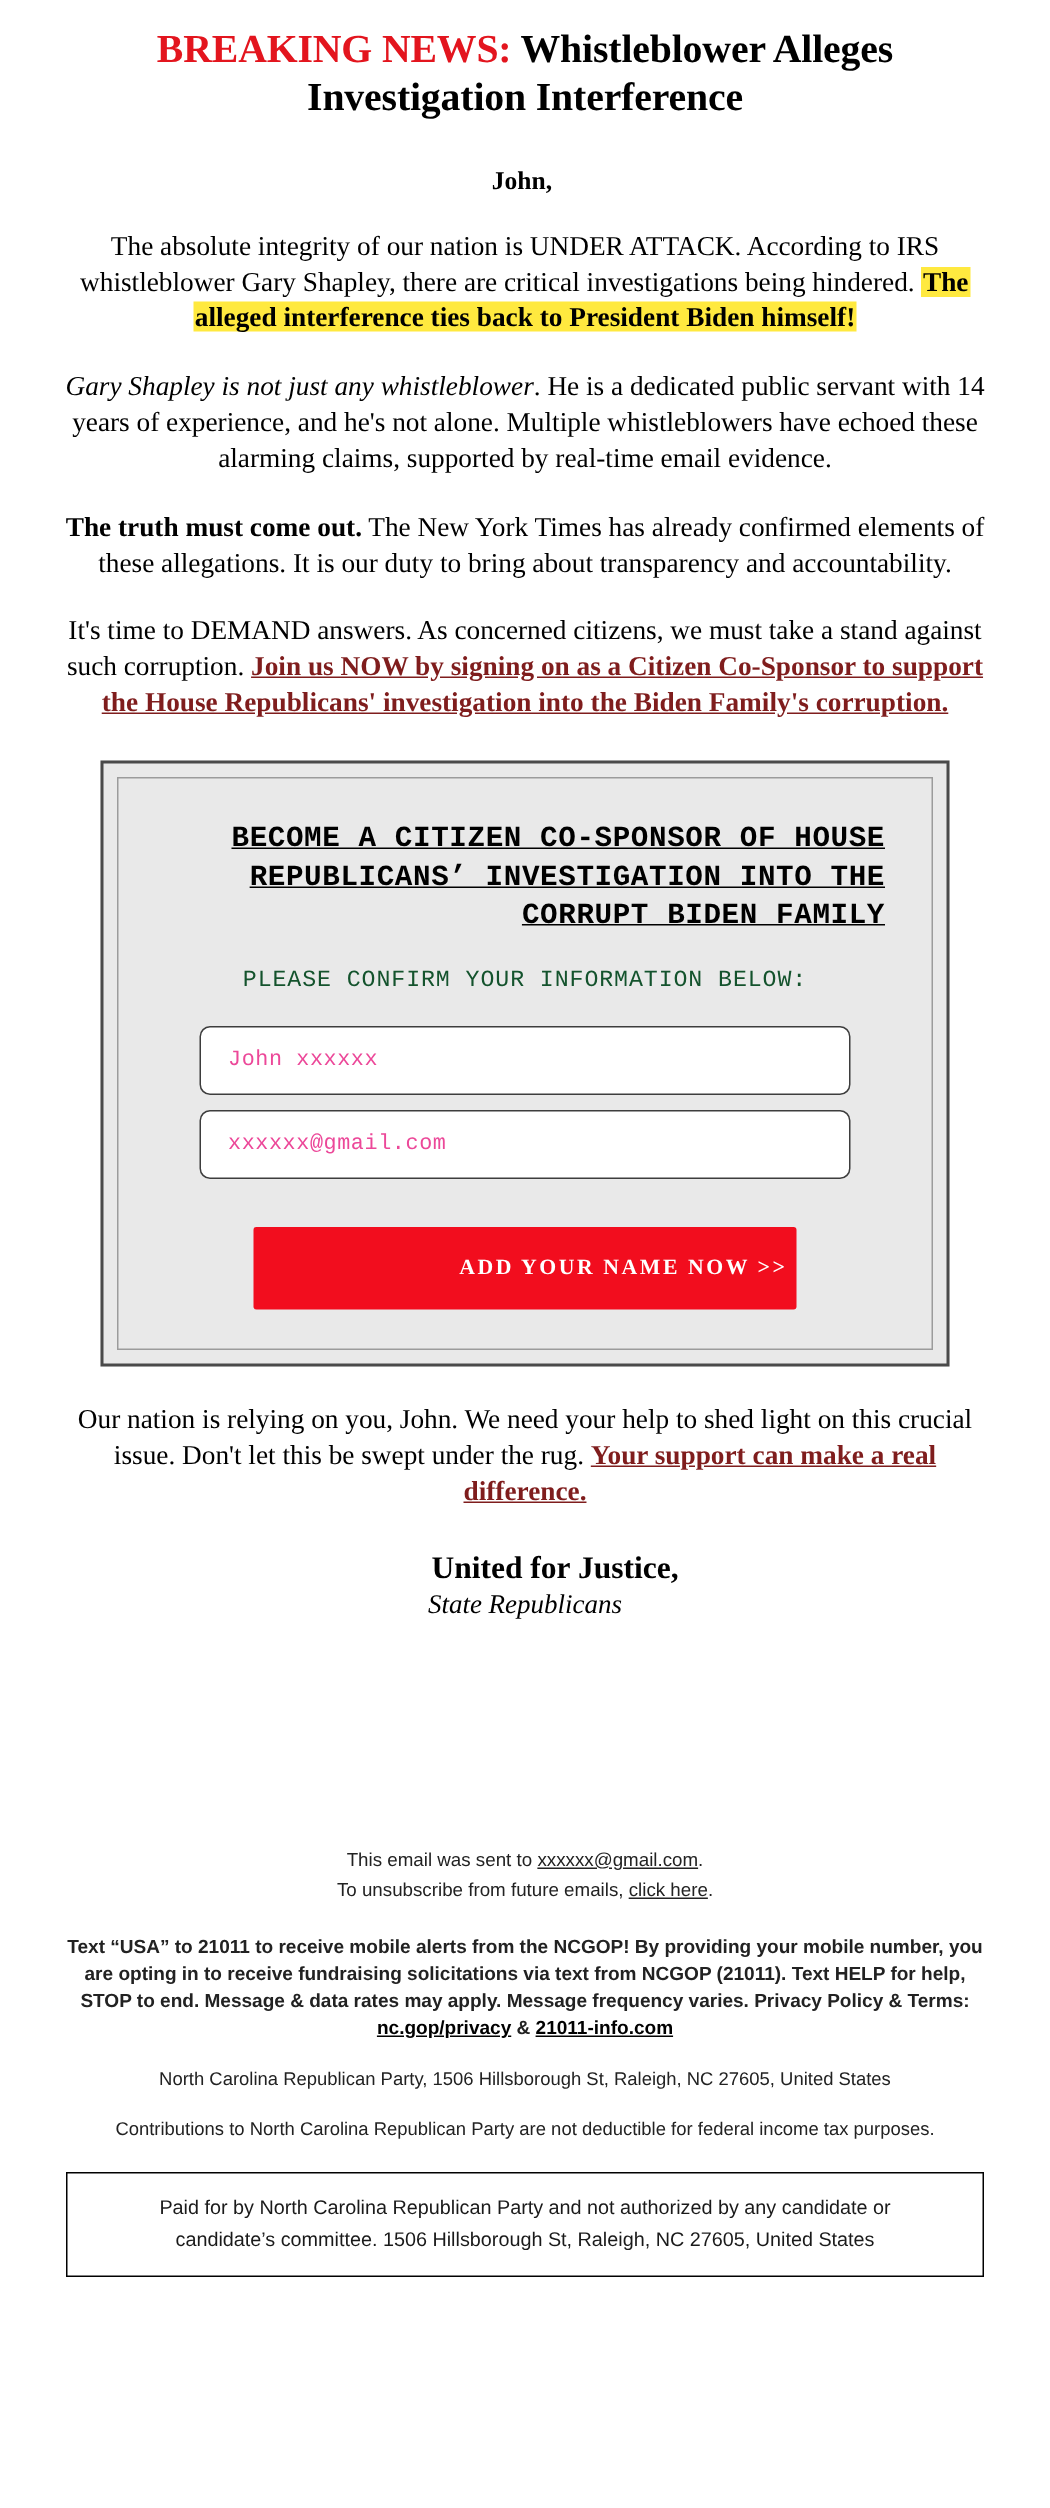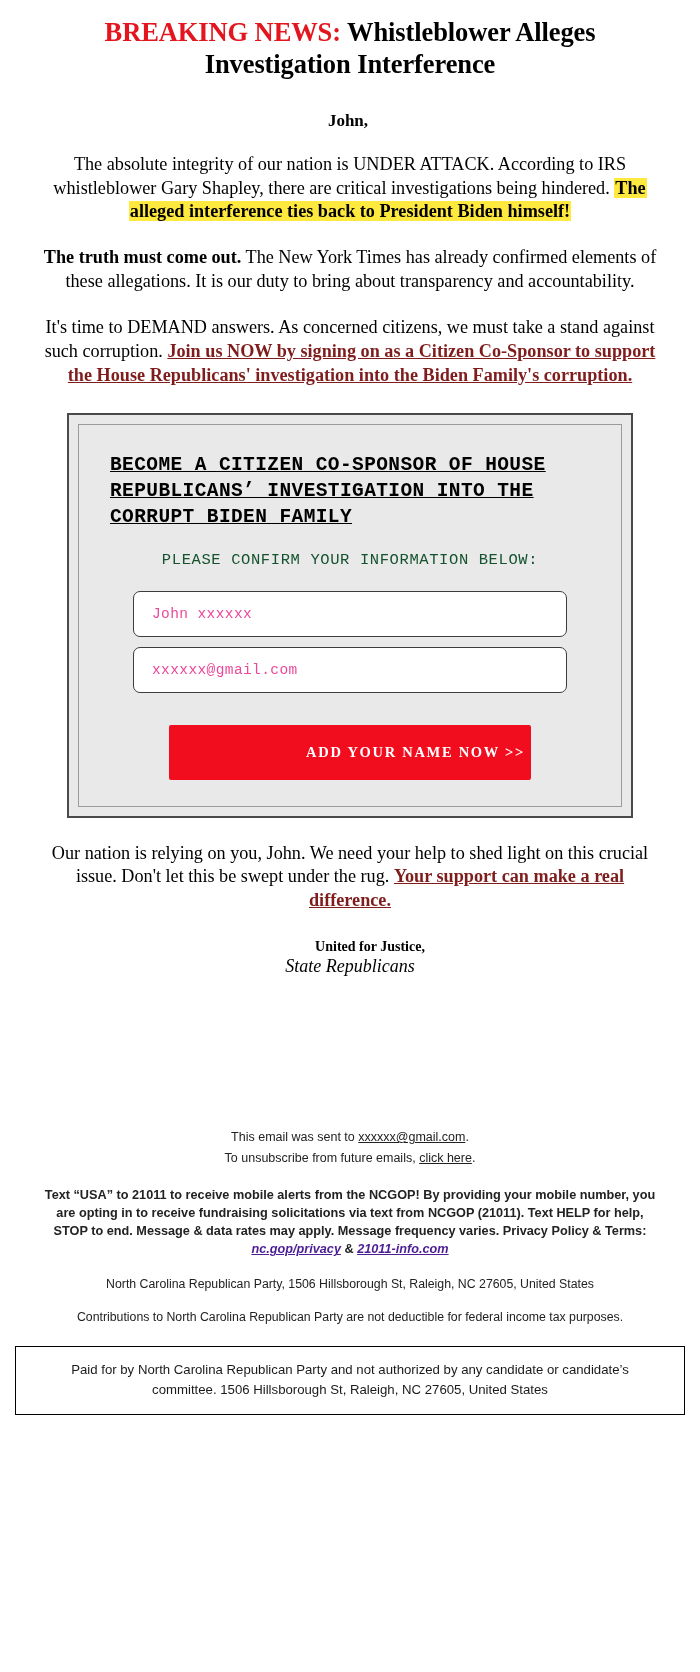--- a/index.html
+++ b/index.html
@@ -76,21 +76,21 @@
   }
   .card-inner {
     border: 1px solid #9b9b9b;
     padding: 28px 22px 26px 22px;
   }
   .card-title {
     font-family: "Liberation Mono", "DejaVu Sans Mono", monospace;
     font-weight: bold;
     font-size: 19.5px;
     line-height: 1.32;
-    text-align: left;
+    text-align: right;
     text-decoration: underline;
     letter-spacing: 0.4px;
     margin: 0 auto;
     width: 480px;
   }
   .card-sub {
     font-family: "Liberation Mono", "DejaVu Sans Mono", monospace;
     font-size: 15.5px;
     letter-spacing: 0.6px;
     text-align: center;
@@ -146,21 +146,21 @@
     line-height: 1.31;
     margin: 24px auto 0 auto;
     width: 620px;
   }
   .signoff {
     text-align: center;
     margin-top: 26px;
   }
   .signoff .line1 {
     font-weight: bold;
-    font-size: 14px;
+    font-size: 21px;
     padding-left: 40px;
   }
   .signoff .line2 {
     font-style: italic;
     font-size: 18px;
     margin-top: 1px;
   }
 
   
   .footer {
@@ -179,34 +179,33 @@
   }
   .footer .legal-bold {
     font-size: 12.7px;
     font-weight: bold;
     line-height: 1.42;
     width: 624px;
     margin: 18px auto 0 auto;
     text-align: center;
   }
   .footer .legal-bold a {
-    color: #4c1d95;
-    text-decoration: underline;
-    font-style: italic;
+    color: #000000;
+    text-decoration: underline;
   }
   .footer .addr {
     font-size: 12.3px;
     margin-top: 18px;
   }
   .footer .contrib {
     font-size: 12.3px;
     margin-top: 19px;
   }
   .paid-box {
-    width: 670px;
+    width: 612px;
     margin: 22px auto 0 auto;
     border: 1px solid #000000;
     padding: 13px 30px 14px 30px;
     font-family: "Liberation Sans", "DejaVu Sans", sans-serif;
     font-size: 13.2px;
     line-height: 1.55;
     text-align: center;
     color: #1a1a1a;
   }
 </style>
@@ -214,20 +213,21 @@
 <body>
 
 <div class="email-wrap">
 
   <h1 class="headline"><span class="breaking">BREAKING NEWS:</span><span> Whistleblower Alleges Investigation Interference</span></h1>
 
   <div class="salutation">John,</div>
 
   <p class="body-par"><span>The absolute integrity of our nation is UNDER ATTACK. According to IRS whistleblower Gary Shapley, there are critical investigations being hindered. </span><span class="hl">The alleged interference ties back to President Biden himself!</span></p>
 
+  <p class="body-par"><span class="ital">Gary Shapley is not just any whistleblower</span><span>. He is a dedicated public servant with 14 years of experience, and he's not alone. Multiple whistleblowers have echoed these alarming claims, supported by real-time email evidence.</span></p>
 
   <p class="body-par narrow"><span class="bold">The truth must come out.</span><span> The New York Times has already confirmed elements of these allegations. It is our duty to bring about transparency and accountability.</span></p>
 
   <p class="body-par narrow"><span>It's time to DEMAND answers. As concerned citizens, we must take a stand against such corruption. </span><a class="blue-link" href="#">Join us NOW by signing on as a Citizen Co-Sponsor to support the House Republicans' investigation into the Biden Family's corruption.</a></p>
 
   <div class="card-outer">
     <div class="card-inner">
       <div class="card-title">BECOME A CITIZEN CO-SPONSOR OF HOUSE REPUBLICANS’ INVESTIGATION INTO THE CORRUPT BIDEN FAMILY</div>
       <div class="card-sub">PLEASE CONFIRM YOUR INFORMATION BELOW:</div>
 

